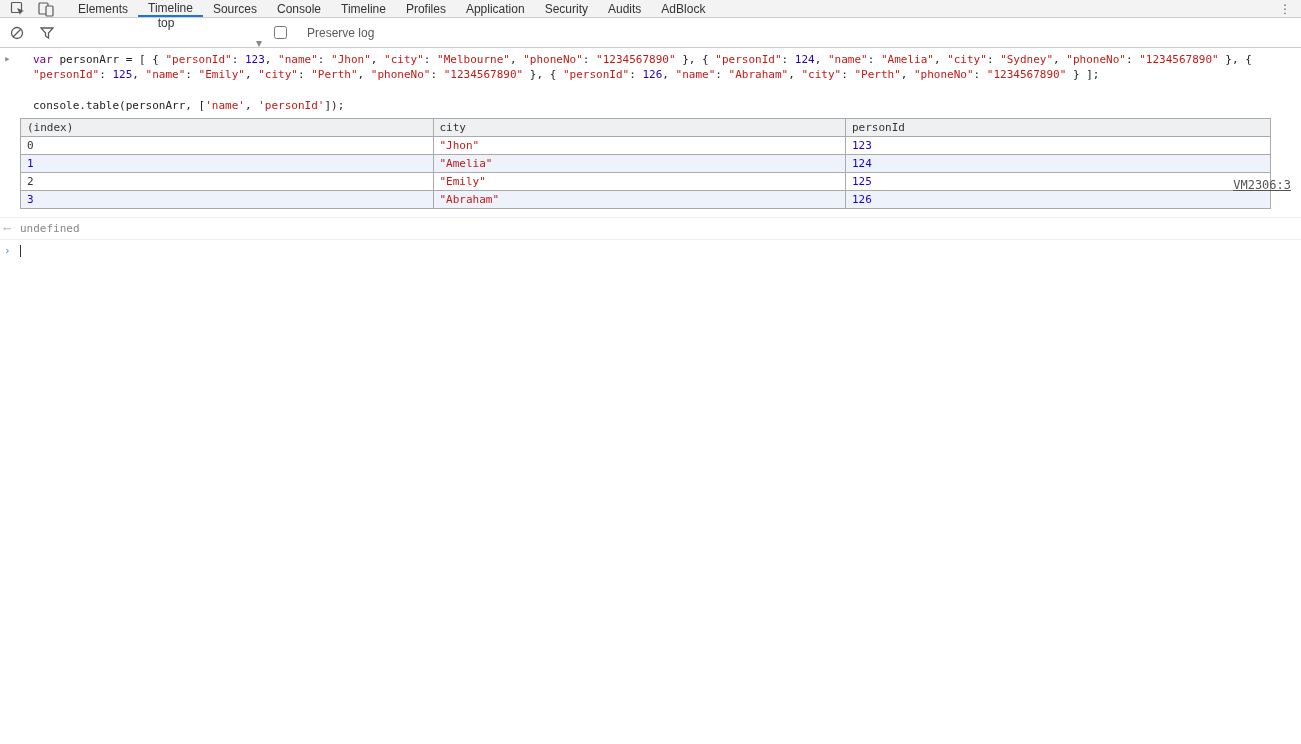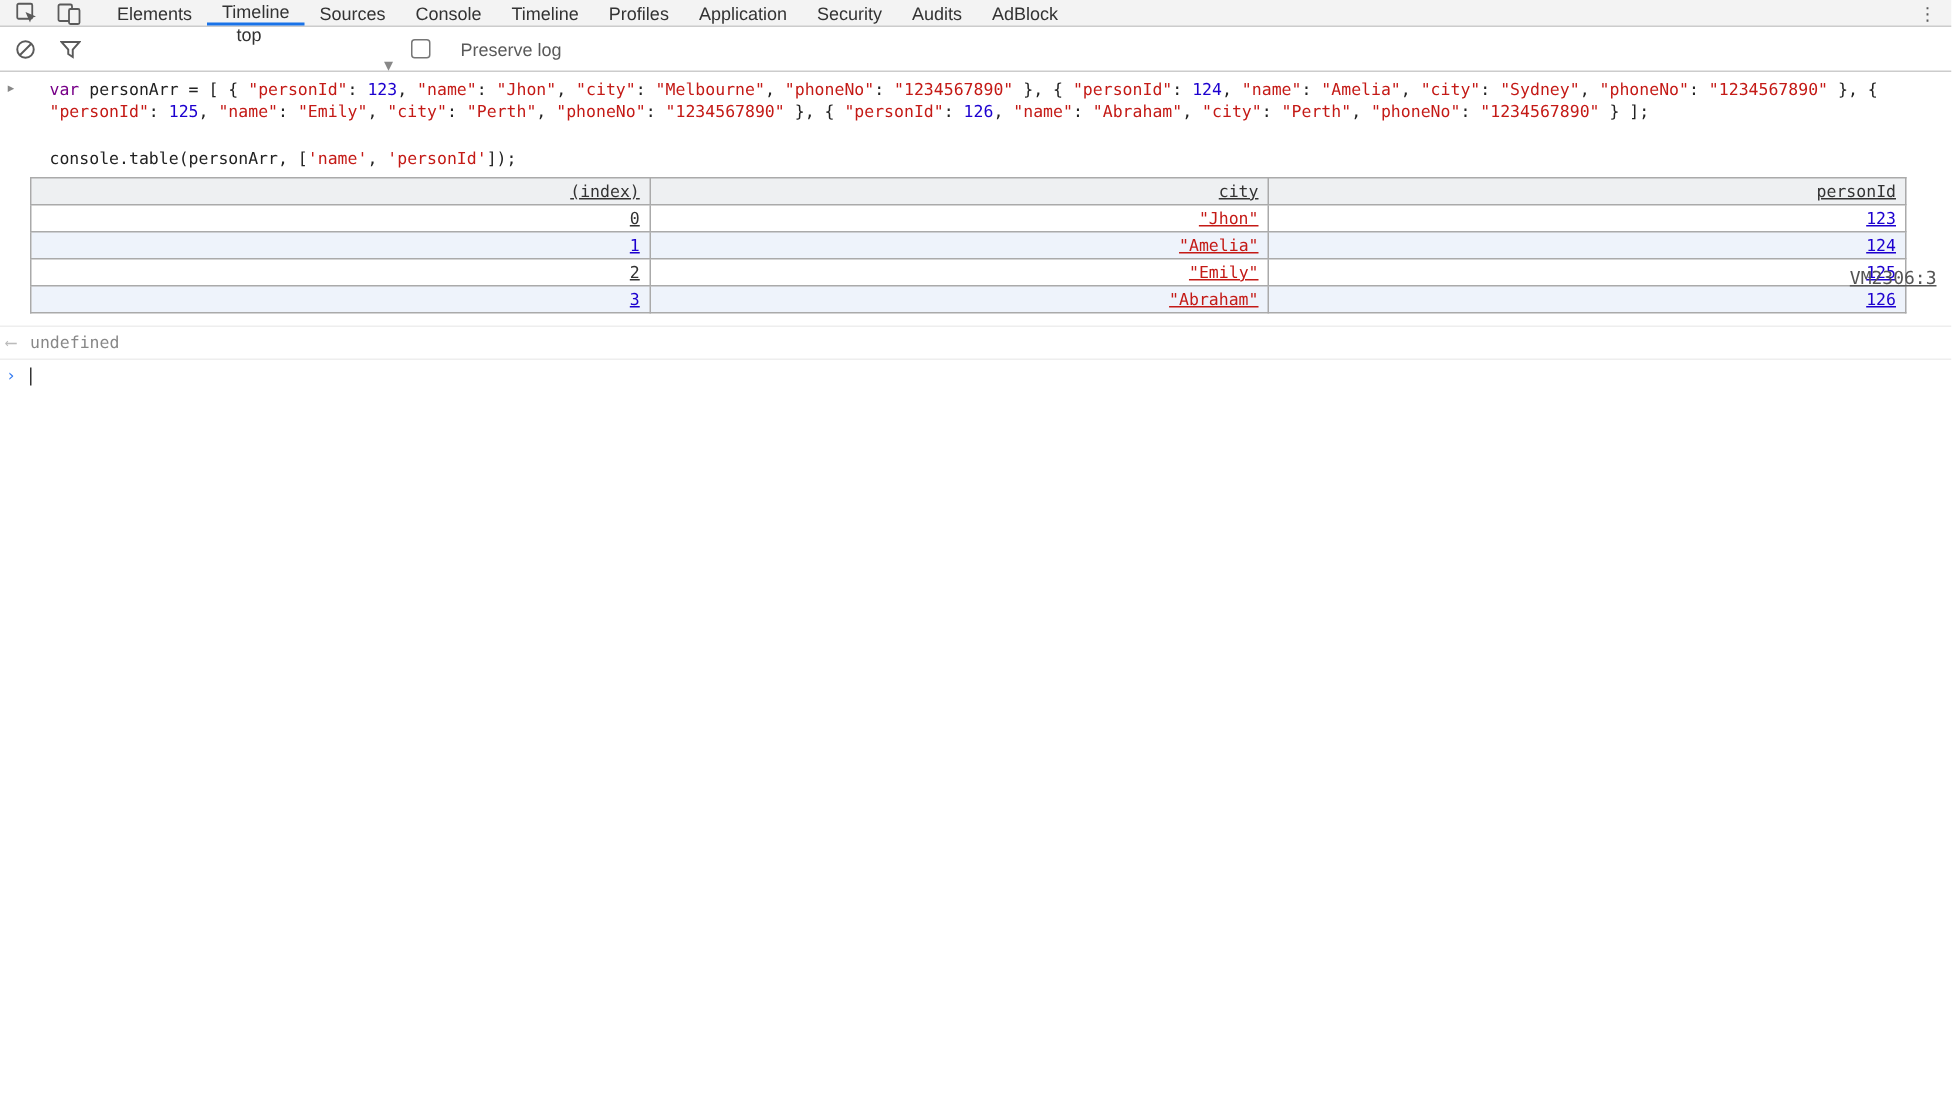--- a/index.html
+++ b/index.html
@@ -25,21 +25,21 @@
 .code { white-space: pre-wrap; line-height: 1.4; margin-left: 13px; }
 .kw { color: #708; }
 .str { color: #c41a16; }
 .sstr { color: #c41a16; }
 .num { color: #1c00cf; }
 .pun { color: #222; }
 
 .src-link { position: absolute; right: 10px; top: 130px; color: #545454; text-decoration: underline; cursor: pointer; font-family: Menlo, Consolas, monospace; font-size: 12px; }
 
 .ctable { width: calc(100% - 24px); margin: 4px 0 4px 0; border-collapse: collapse; font-family: Menlo, Consolas, monospace; font-size: 11px; }
-.ctable th, .ctable td { border: 1px solid #aaa; padding: 2px 6px; text-align: right; height: 18px; text-decoration: underline; }
+.ctable th, .ctable td { border: 1px solid #aaa; padding: 2px 6px; text-align: left; height: 18px; }
 .ctable th { background: #eef0f2; font-weight: normal; }
 .ctable tr.odd td { background: #eef3fb; }
 .ctable tr.odd td:first-child { color: #1c00cf; }
 .ctable td.str { color: #c41a16; }
 .ctable td.num { color: #1c00cf; }
 .col-idx { width: 33%; }
 .col-a { width: 33%; }
 .col-b { width: 34%; }
 
 .arrline { padding-left: 4px; margin-top: 2px; }

